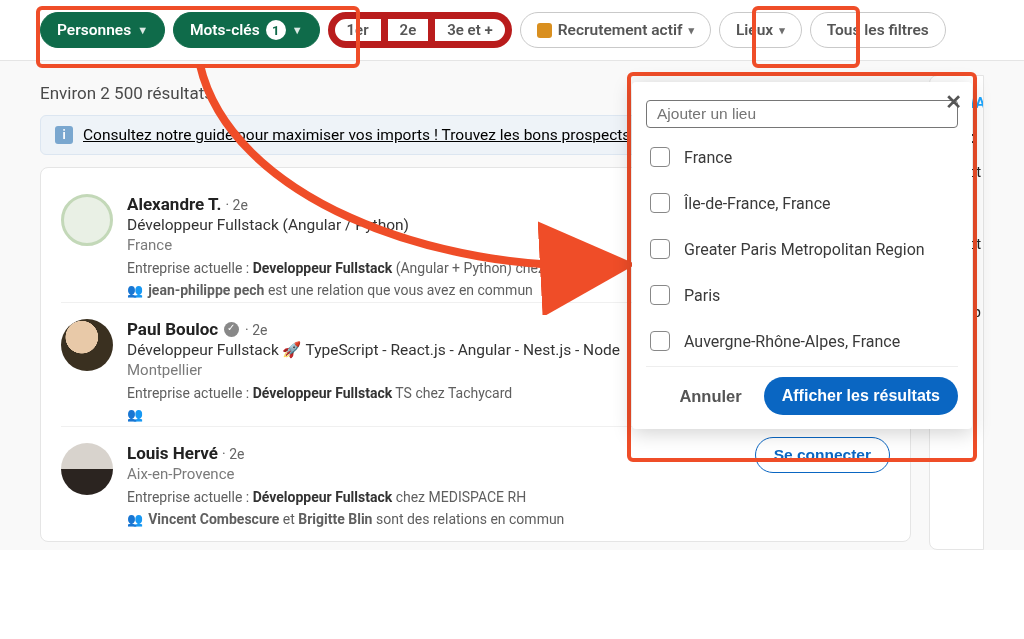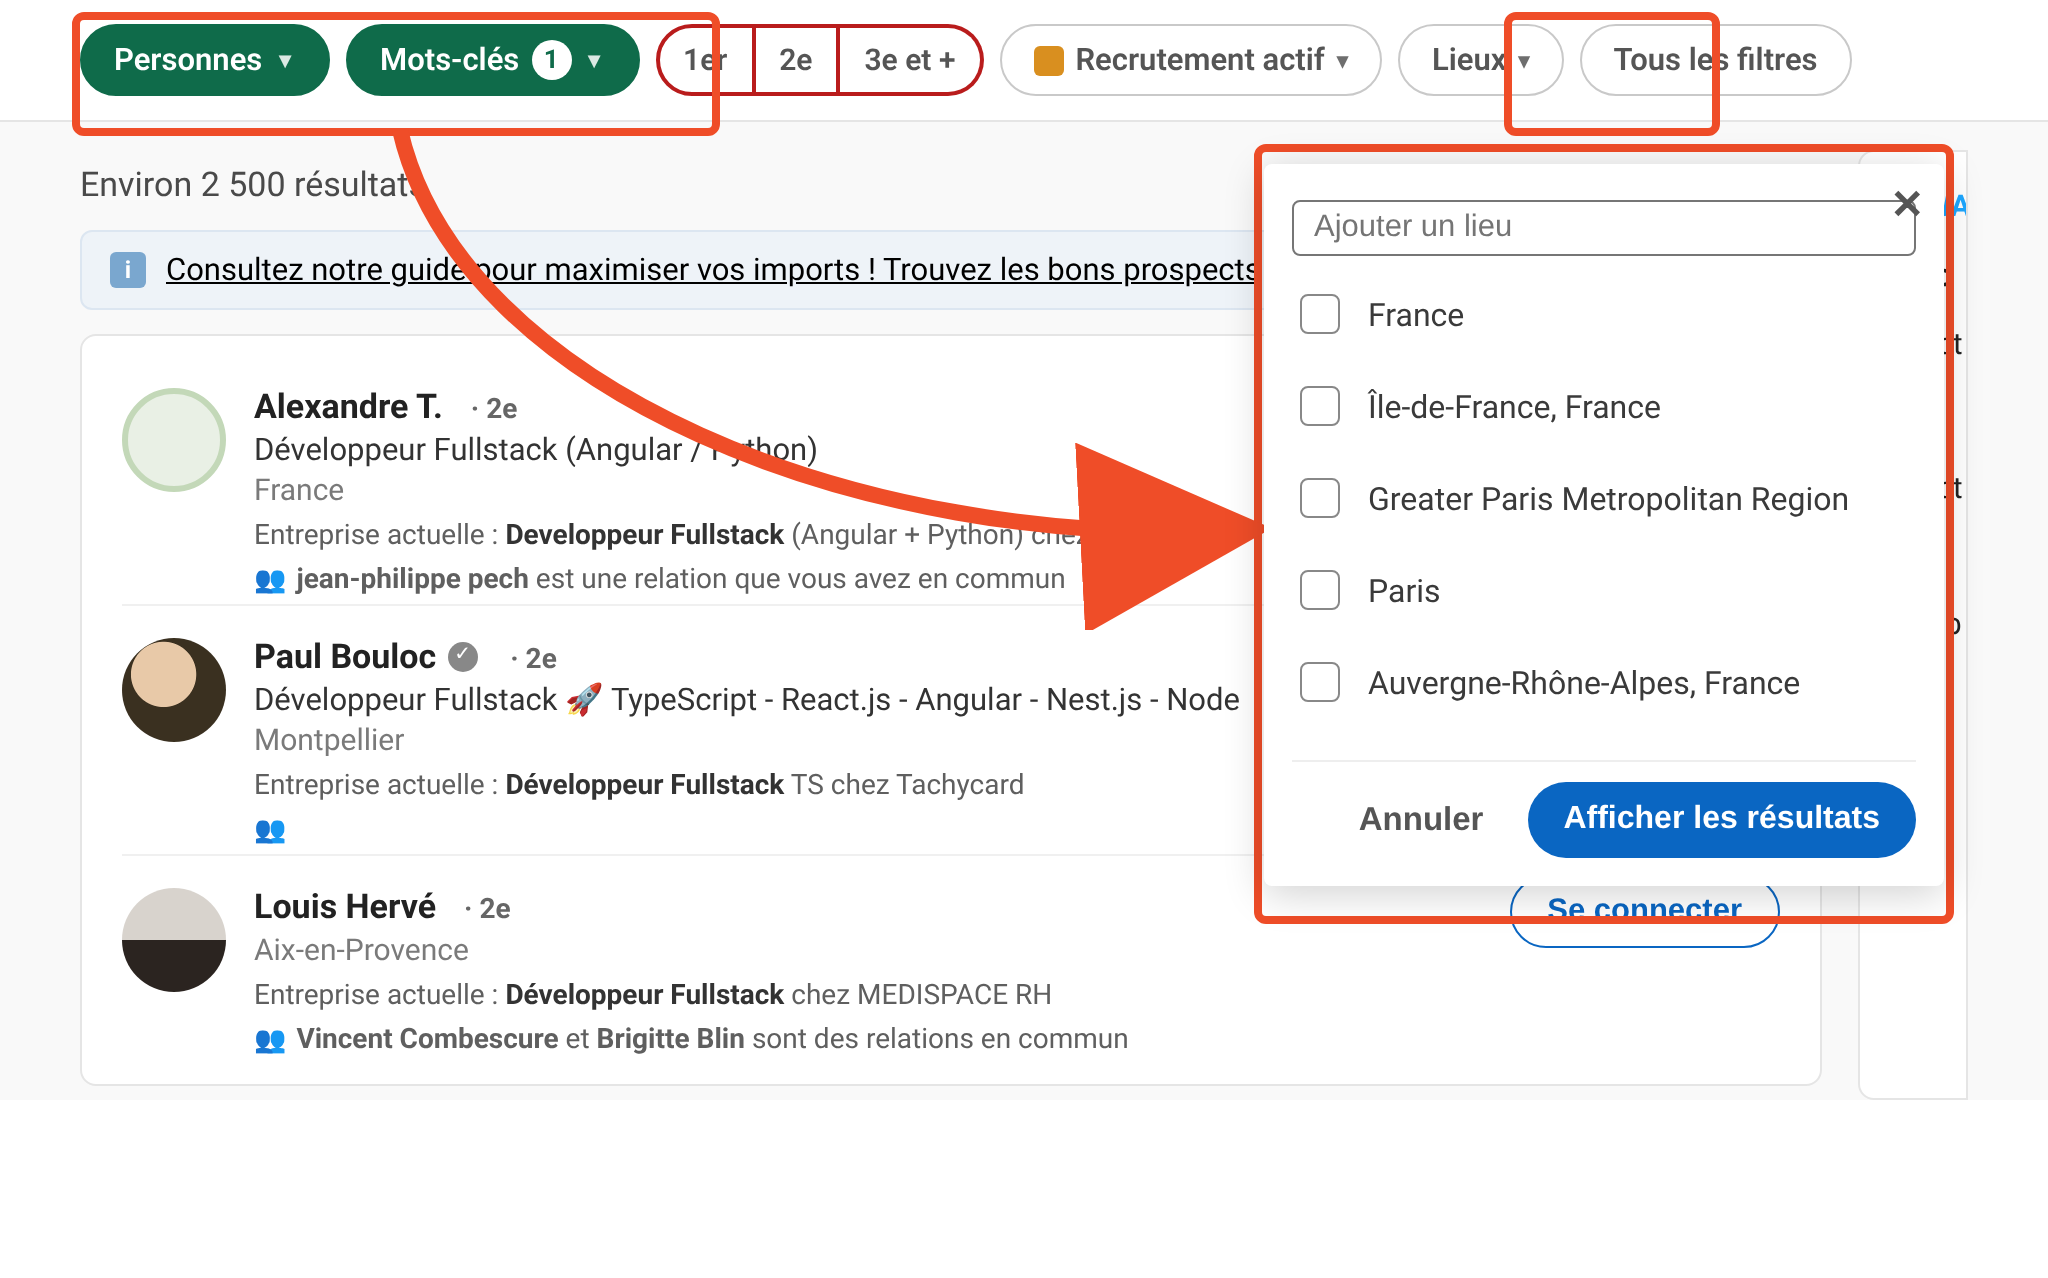--- a/index.html
+++ b/index.html
@@ -38,21 +38,21 @@
     }
     .pill.green { background:#0f6b4a; border-color:#0f6b4a; color:#fff; }
     .pill .caret { font-size:11px; opacity:.85;}
     .pill .badge-1 {
       display:inline-flex; align-items:center; justify-content:center;
       width:20px; height:20px; border-radius:50%; background:#fff; color:#0f6b4a;
       font-size:13px; font-weight:700;
     }
     .deg-group { display:flex; }
     .deg-group .deg {
-      height:36px; padding:0 12px; border:2px solid #b91c1c;
+      height:36px; padding:0 12px; border:7px solid #b91c1c;
       font-size:15px; font-weight:600; color:#555; background:#fff; cursor:pointer;
       display:flex; align-items:center;
     }
     .deg-group .deg:first-child { border-radius:18px 0 0 18px; }
     .deg-group .deg:last-child { border-radius:0 18px 18px 0; }
     .deg-group .deg + .deg { border-left:none; }
     .recrut-icon { width:15px; height:15px; background:#d98f1f; border-radius:3px; display:inline-block;}
     
     .container { display:flex; padding: 14px 40px 0 40px; gap:18px; background:#f9f9f9; }
     .left { flex:1; }
@@ -69,21 +69,21 @@
     .card { background:#fff; border:1px solid #e5e5e5; border-radius:8px; padding:10px 20px;}
     .person { display:flex; padding:16px 0 4px 0; border-bottom:1px solid #f0f0f0; gap:14px; position:relative;}
     .person:last-child { border-bottom:none;}
     .avatar { width:52px; height:52px; border-radius:50%; background:#e5e5e5; flex-shrink:0;
       display:flex; align-items:center; justify-content:center; color:#999; font-size:22px;}
     .avatar.alex { background: #e9f0e5; border:3px solid #c3d8b8;}
     .avatar.paul { background: radial-gradient(circle at 40% 35%, #e8c9a8 35%, #3a3020 36%); }
     .avatar.louis { background: linear-gradient(#d8d3cd 50%, #2b2420 50%); }
     .p-body { flex:1; }
     .p-name { font-size:17px; font-weight:700; color:#222;}
-    .p-deg { font-size:14px; color:#666; font-weight:700; margin-left:10px;}
+    .p-deg { font-size:14px; color:#666; font-weight:400; margin-left:0;}
     .verify-icon { display:inline-block; width:15px; height:15px; vertical-align:-2px;
       background:#888; border-radius:50%; position:relative; margin:0 2px;}
     .verify-icon::after { content:"✓"; color:#fff; font-size:10px; position:absolute; left:3px; top:0;}
     .p-title { font-size:15.5px; color:#333; margin-top:2px;}
     .p-loc { font-size:15px; color:#7a7a7a; margin-top:2px;}
     .p-meta { font-size:14px; color:#5f5f5f; margin-top:6px;}
     .p-meta strong, .p-meta b { color:#333; font-weight:700;}
     .p-common { font-size:14px; color:#5f5f5f; margin-top:6px; display:flex; align-items:center; gap:5px;}
     .ppl-icon { color:#777; font-size:13px;}
     .connect-btn {
@@ -117,21 +117,21 @@
       background:#fff; border-radius:4px;
       box-shadow: 0 4px 20px rgba(0,0,0,.18);
       padding:14px 14px 10px 14px;
       z-index:5;
     }
     .dd-close { position:absolute; top:8px; right:10px; font-size:20px; color:#555; cursor:pointer; font-weight:700;}
     .dd-input { width:100%; height:28px; border:1px solid #767676; border-radius:4px;
       padding:0 10px; font-size:15.5px; margin:4px 0 6px 0;}
     .dd-item { display:flex; align-items:center; gap:14px; padding:13px 4px; font-size:16px; color:#3a3a3a; cursor:pointer;}
     .dd-check { width:20px; height:20px; border:1.5px solid #888; border-radius:4px; flex-shrink:0;}
-    .dd-actions { display:flex; justify-content:flex-end; gap:10px; padding:10px 0 4px 0; border-top:1px solid #eee; margin-top:16px;}
+    .dd-actions { display:flex; justify-content:flex-end; gap:10px; padding:10px 0 4px 0; border-top:1px solid #eee; margin-top:2px;}
     .btn-cancel { background:none; border:none; font-size:16.5px; font-weight:700; color:#555; padding:8px 12px; cursor:pointer; border-radius:20px;}
     .btn-primary { background:#0a66c2; color:#fff; border:none; font-size:16px; font-weight:600;
       padding:10px 18px; border-radius:22px; cursor:pointer;}
   </style>
 </head>
 <body>
 
 <div class="filter-bar">
   <div class="pill green">
     <span>Personnes</span>

